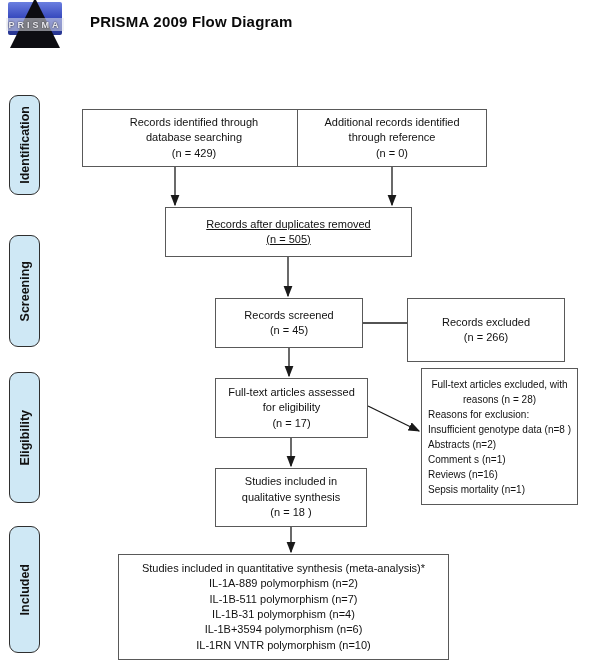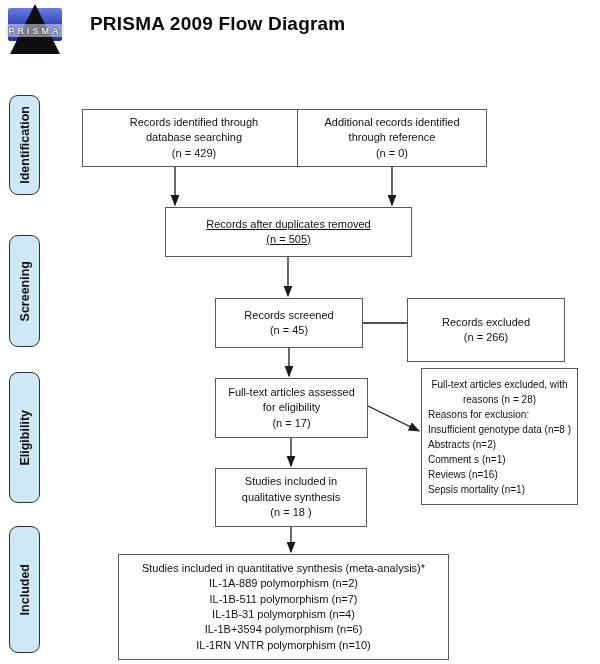--- a/index.html
+++ b/index.html
@@ -12,21 +12,21 @@
     position: relative;
     width: 600px;
     height: 664px;
     background: #ffffff;
     overflow: hidden;
   }
 
   
   .logo {
     position: absolute;
-    left: 8px; top: 8px;
+    left: 8px; top: 2px;
     width: 54px; height: 33px;
     background: linear-gradient(180deg, #6b7fe0 0%, #3a4cc0 45%, #26348f 100%);
     border-radius: 2px;
     overflow: visible;
   }
   .logo-triangle {
     position: absolute;
     left: 50%; top: -4px;
     transform: translateX(-50%);
     width: 0; height: 0;
@@ -47,21 +47,21 @@
     font-size: 9px;
     font-weight: bold;
     letter-spacing: 3px;
     color: #e8e8ee;
     text-shadow: 0 0 2px #222;
   }
   .title {
     position: absolute;
     left: 90px; top: 13px;
     margin: 0;
-    font-size: 19px;
+    font-size: 15px;
     font-weight: bold;
     color: #0a0a0a;
     letter-spacing: 0.2px;
   }
 
   
   .stage {
     position: absolute;
     left: 9px;
     width: 31px;

